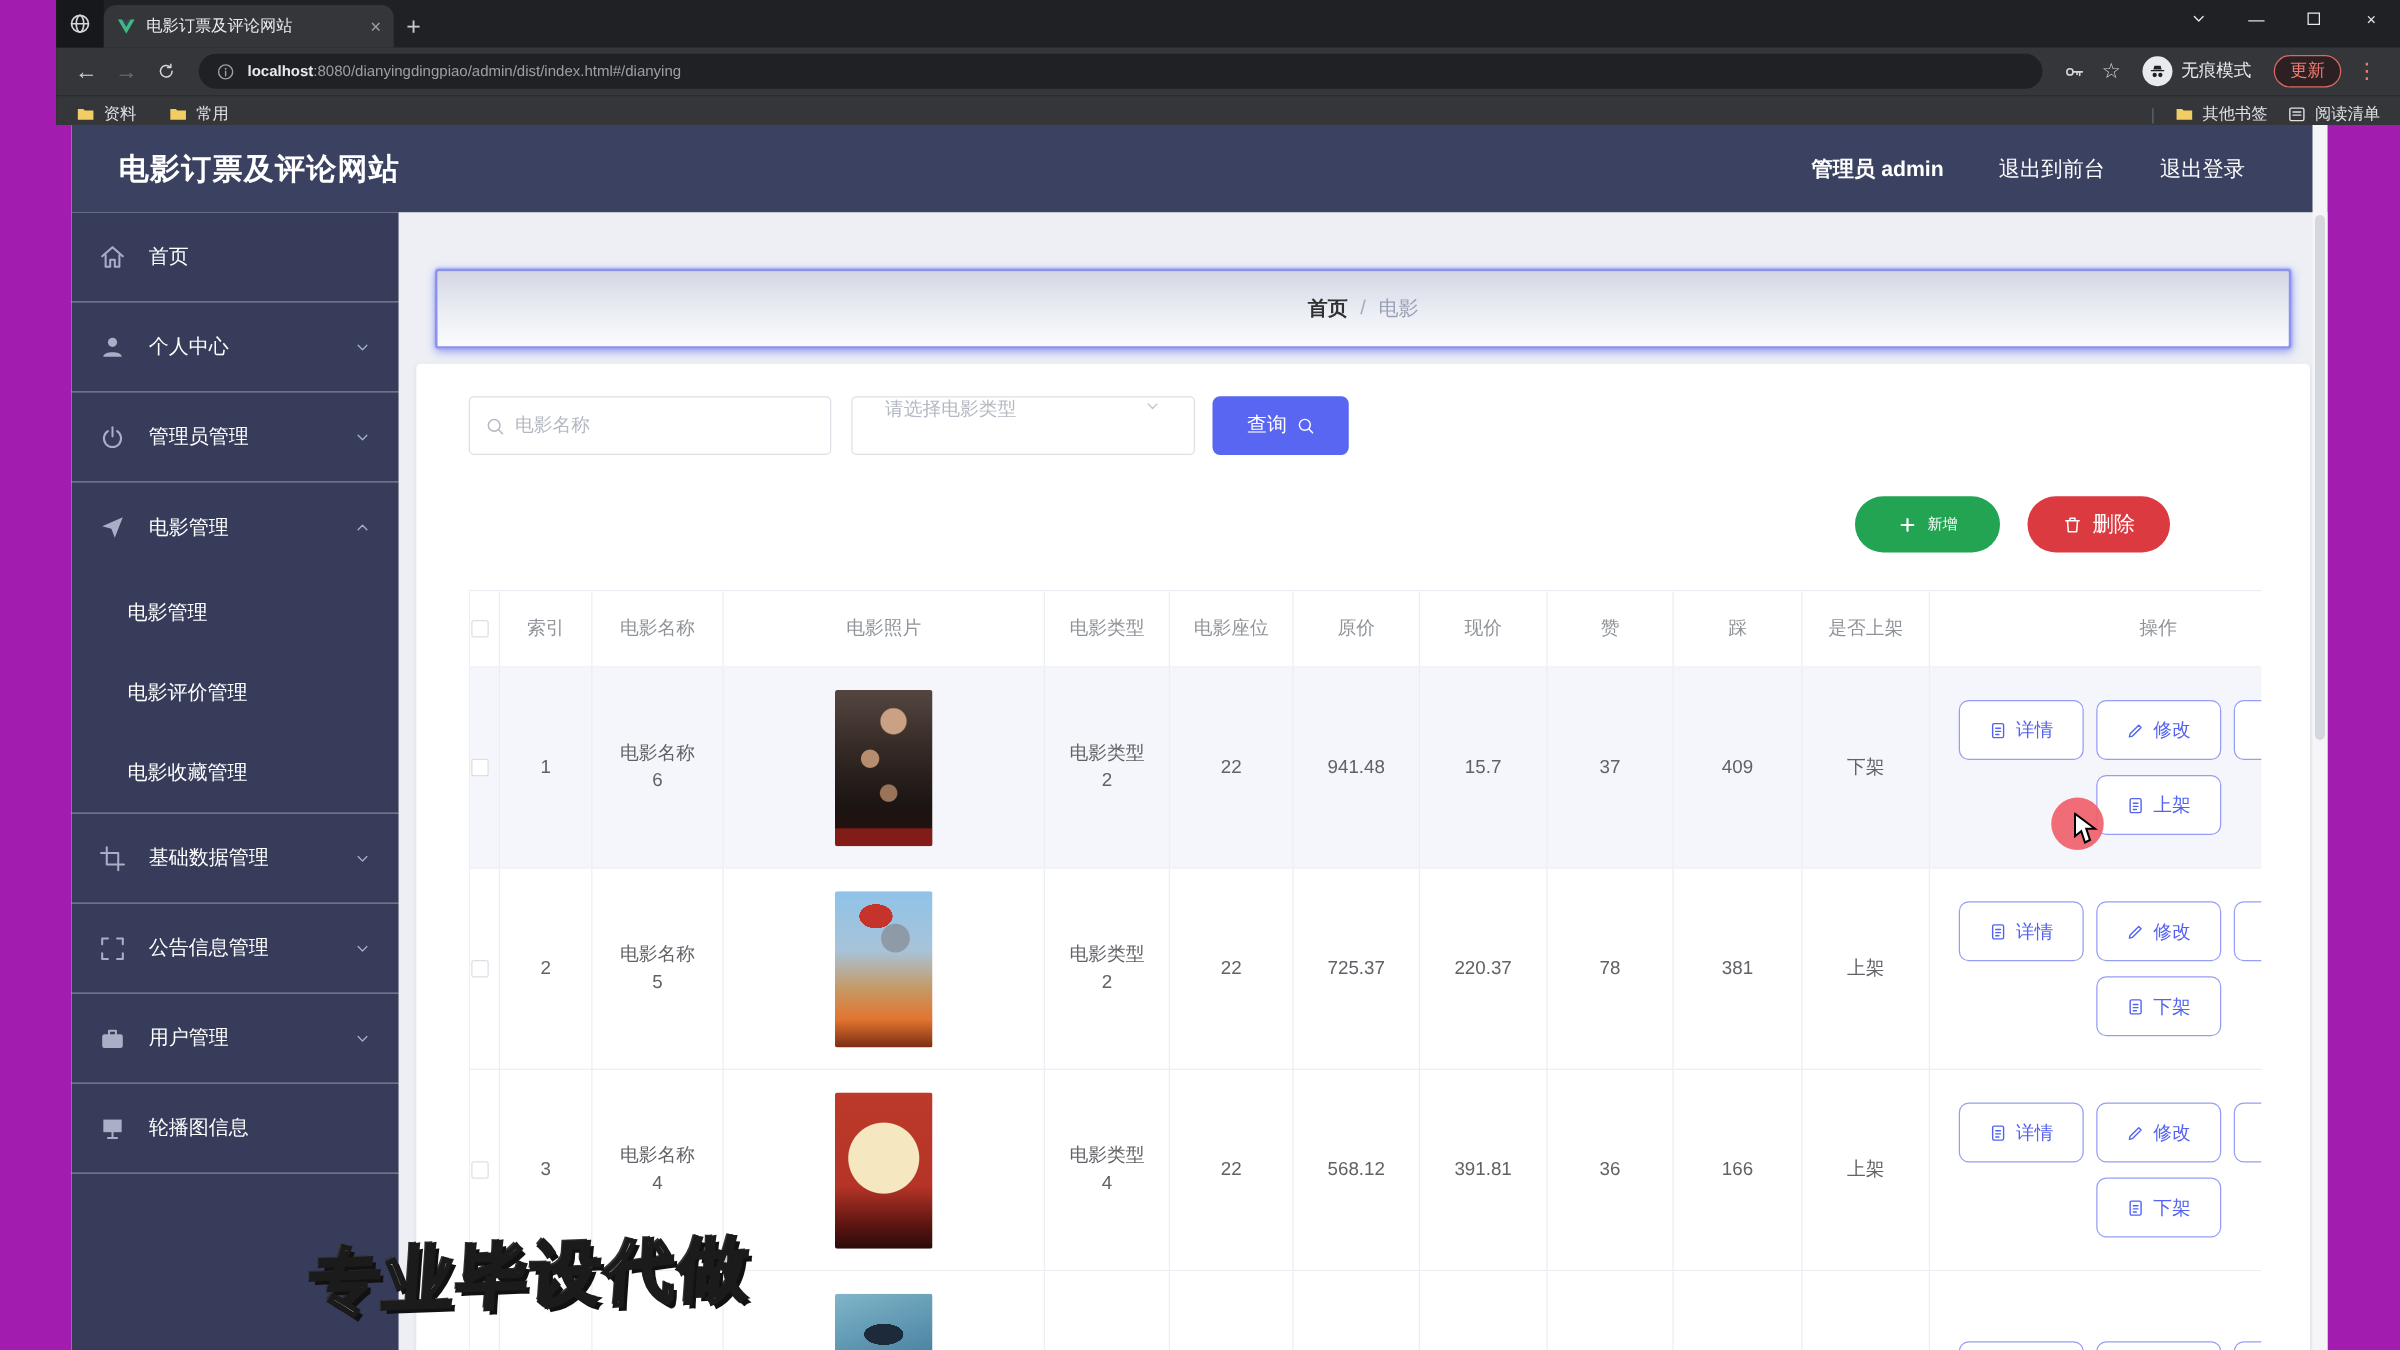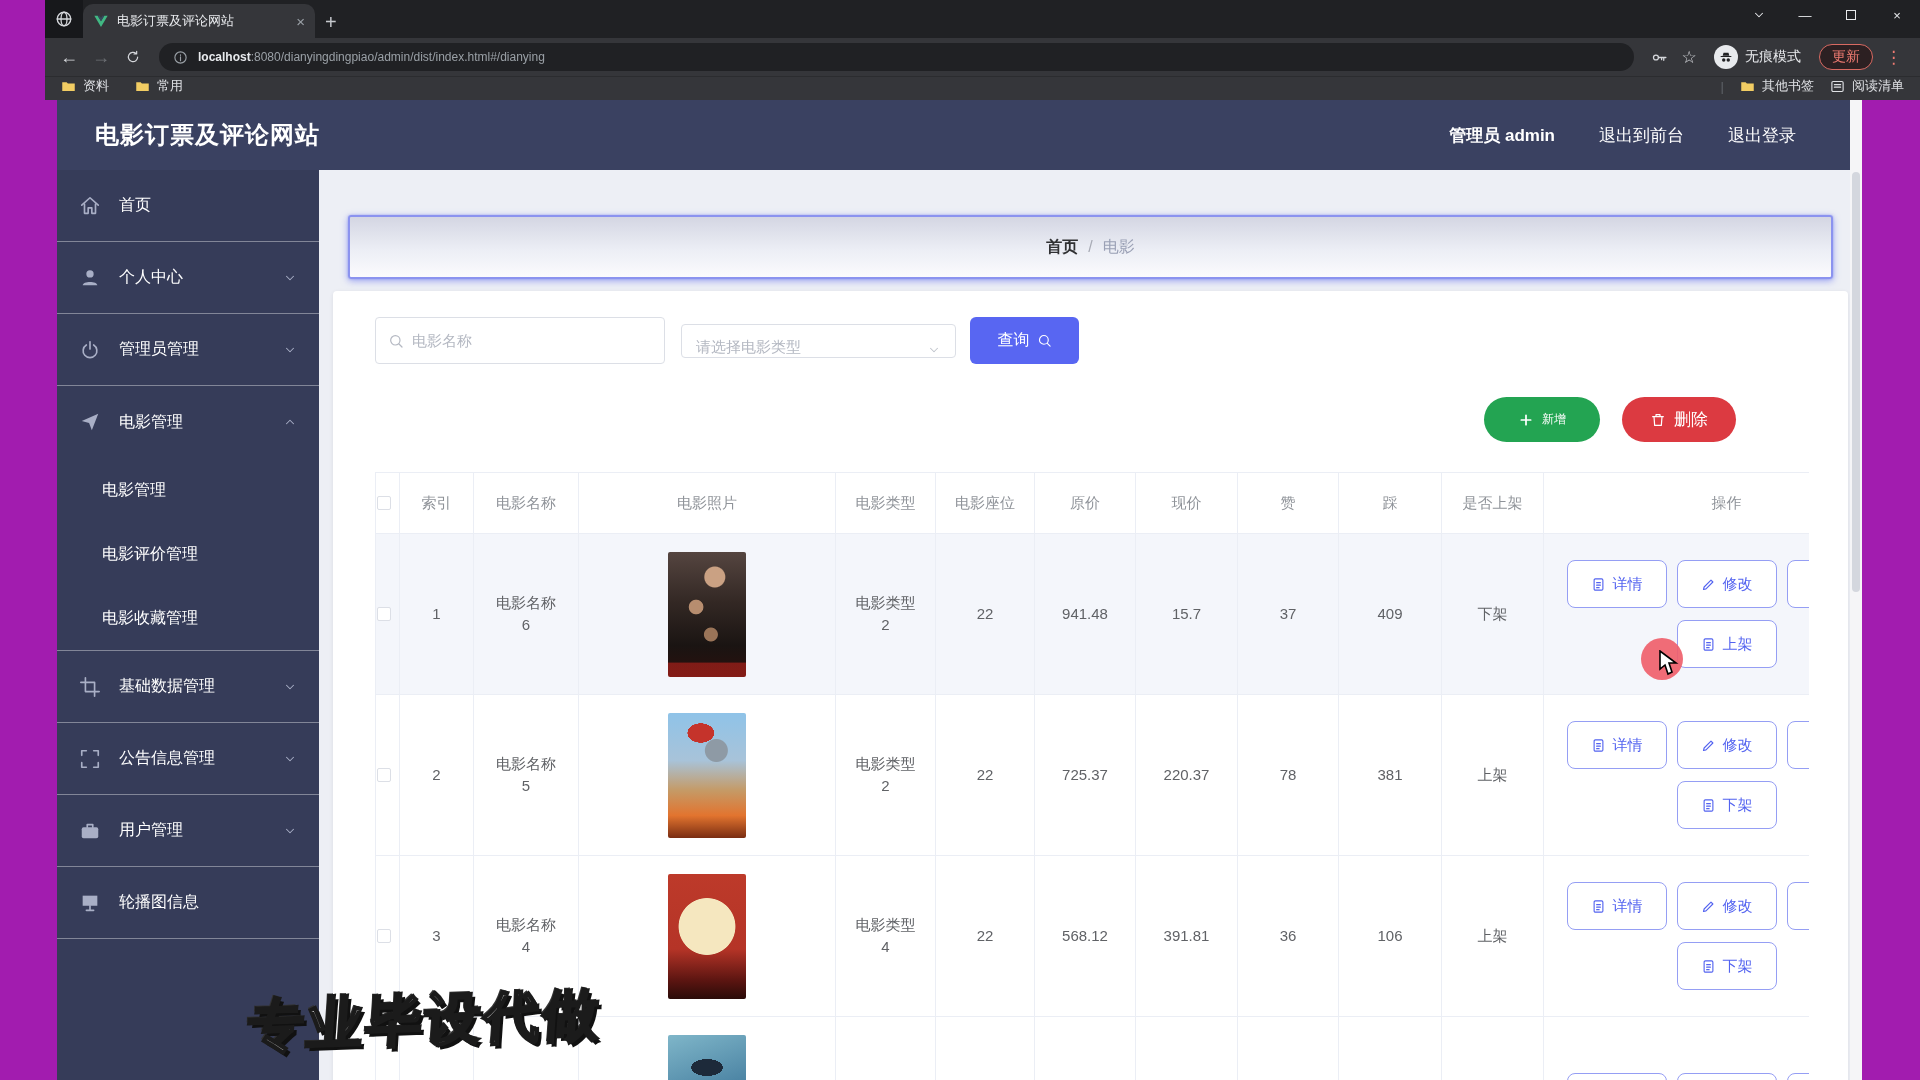--- a/index.html
+++ b/index.html
@@ -30,21 +30,21 @@
   .url-host { color:#e8eaed; font-weight:bold; }
   .tool-ico { width:26px; height:26px; display:flex; align-items:center; justify-content:center; color:#d5d7db; font-size:17px; }
   .incog { display:flex; align-items:center; gap:7px; margin:0 8px; }
   .incog-circle { width:24px; height:24px; border-radius:50%; background:#e8eaed; display:flex; align-items:center; justify-content:center; }
   .incog-label { color:#e8eaed; font-size:14px; }
   .update-pill { margin-left:6px; padding:3px 12px; border:1.5px solid #d96a62; border-radius:14px;
     background:#2c2022; color:#f07b72; font-size:14px; }
   .menu-dots { color:#f07b72; font-size:17px; padding:0 8px; }
 
   .bookmarksbar { height:24px; background:#35363a; border-top:1px solid #2b2c2f;
-    display:flex; align-items:flex-start; padding:0 16px; gap:26px; font-size:13px; color:#dfe1e5; }
+    display:flex; align-items:flex-end; padding:0 16px; gap:26px; font-size:13px; color:#dfe1e5; }
   .bm { display:flex; align-items:center; gap:7px; }
   .bm-right { margin-left:auto; display:flex; align-items:center; gap:16px; }
   .bm-sep { color:#5f6368; }
 
   
   .page { position:absolute; left:57px; top:100px; width:1805px; height:980px; background:#fff; overflow:hidden; }
 
   .app-header { position:absolute; left:0; top:0; width:100%; height:70px; background:#3a4161;
     display:flex; align-items:center; padding:0 38px; }
   .app-title { color:#fff; font-size:24px; font-weight:bold; letter-spacing:1px; }
@@ -74,22 +74,22 @@
 
   .card { margin:12px 14px 0; background:#fff; border-radius:4px; box-shadow:0 1px 4px rgba(0,0,0,.08);
     padding:26px 42px 0; height:1200px; }
 
   .search-row { display:flex; align-items:center; gap:16px; }
   .search-input { width:290px; height:47px; border:1px solid #dcdfe6; border-radius:4px;
     display:flex; align-items:center; padding:0 12px; gap:8px; background:#fff; }
   .search-input input { border:none; outline:none; flex:1; font-size:15px; color:#606266;
     font-family:inherit; background:transparent; }
   .search-input input::placeholder { color:#b4b8c2; }
-  .sel { width:275px; height:34px; border:1px solid #dcdfe6; border-radius:4px;
-    display:flex; align-items:flex-end; padding:0 14px; background:#fff; cursor:pointer; }
+  .sel { width:275px; height:47px; border:1px solid #dcdfe6; border-radius:4px;
+    display:flex; align-items:flex-start; padding:0 26px; background:#fff; cursor:pointer; }
   .sel-text { flex:1; font-size:15px; color:#b4b8c2; }
   .btn-query { width:109px; height:47px; margin-left:-2px; background:#5866f2; color:#fff; border:none;
     border-radius:6px; font-size:16px; display:flex; align-items:center; justify-content:center; gap:7px;
     font-family:inherit; cursor:pointer; }
 
   .action-row { display:flex; justify-content:flex-end; gap:22px; margin-top:33px; margin-right:70px; }
   .btn-add { width:116px; height:45px; border:none; border-radius:23px; background:#23a452; color:#fff;
     font-size:12px; display:flex; align-items:center; justify-content:center; gap:8px; font-family:inherit; cursor:pointer; }
   .btn-del { width:114px; height:45px; border:none; border-radius:23px; background:#dc3a41; color:#fff;
     font-size:17px; display:flex; align-items:center; justify-content:center; gap:8px; font-family:inherit; cursor:pointer; }
@@ -559,21 +559,21 @@
                   <div class="poster moon"></div>
                 </div>
                 <div class="tcell" style="width:100px">
                   <div>电影类型</div>
                   <div>4</div>
                 </div>
                 <div class="tcell" style="width:99px">22</div>
                 <div class="tcell" style="width:101px">568.12</div>
                 <div class="tcell" style="width:102px">391.81</div>
                 <div class="tcell" style="width:101px">36</div>
-                <div class="tcell" style="width:103px">106</div>
+                <div class="tcell" style="width:103px">166</div>
                 <div class="tcell" style="width:102px">上架</div>
                 <div class="tcell op-cell" style="width:366px">
                   <button class="btn-op"><span>
                       <svg width="15" height="15" viewBox="0 0 24 24" stroke="#5363f0" stroke-width="1.8" fill="none" stroke-linecap="round" stroke-linejoin="round">
                         <rect x="5" y="3" width="14" height="18" rx="2" fill="none"></rect>
                         <line x1="9" y1="9" x2="15" y2="9"></line>
                         <line x1="9" y1="13" x2="15" y2="13"></line>
                         <line x1="9" y1="17" x2="13" y2="17"></line>
                       </svg>
                     </span>详情</button>

